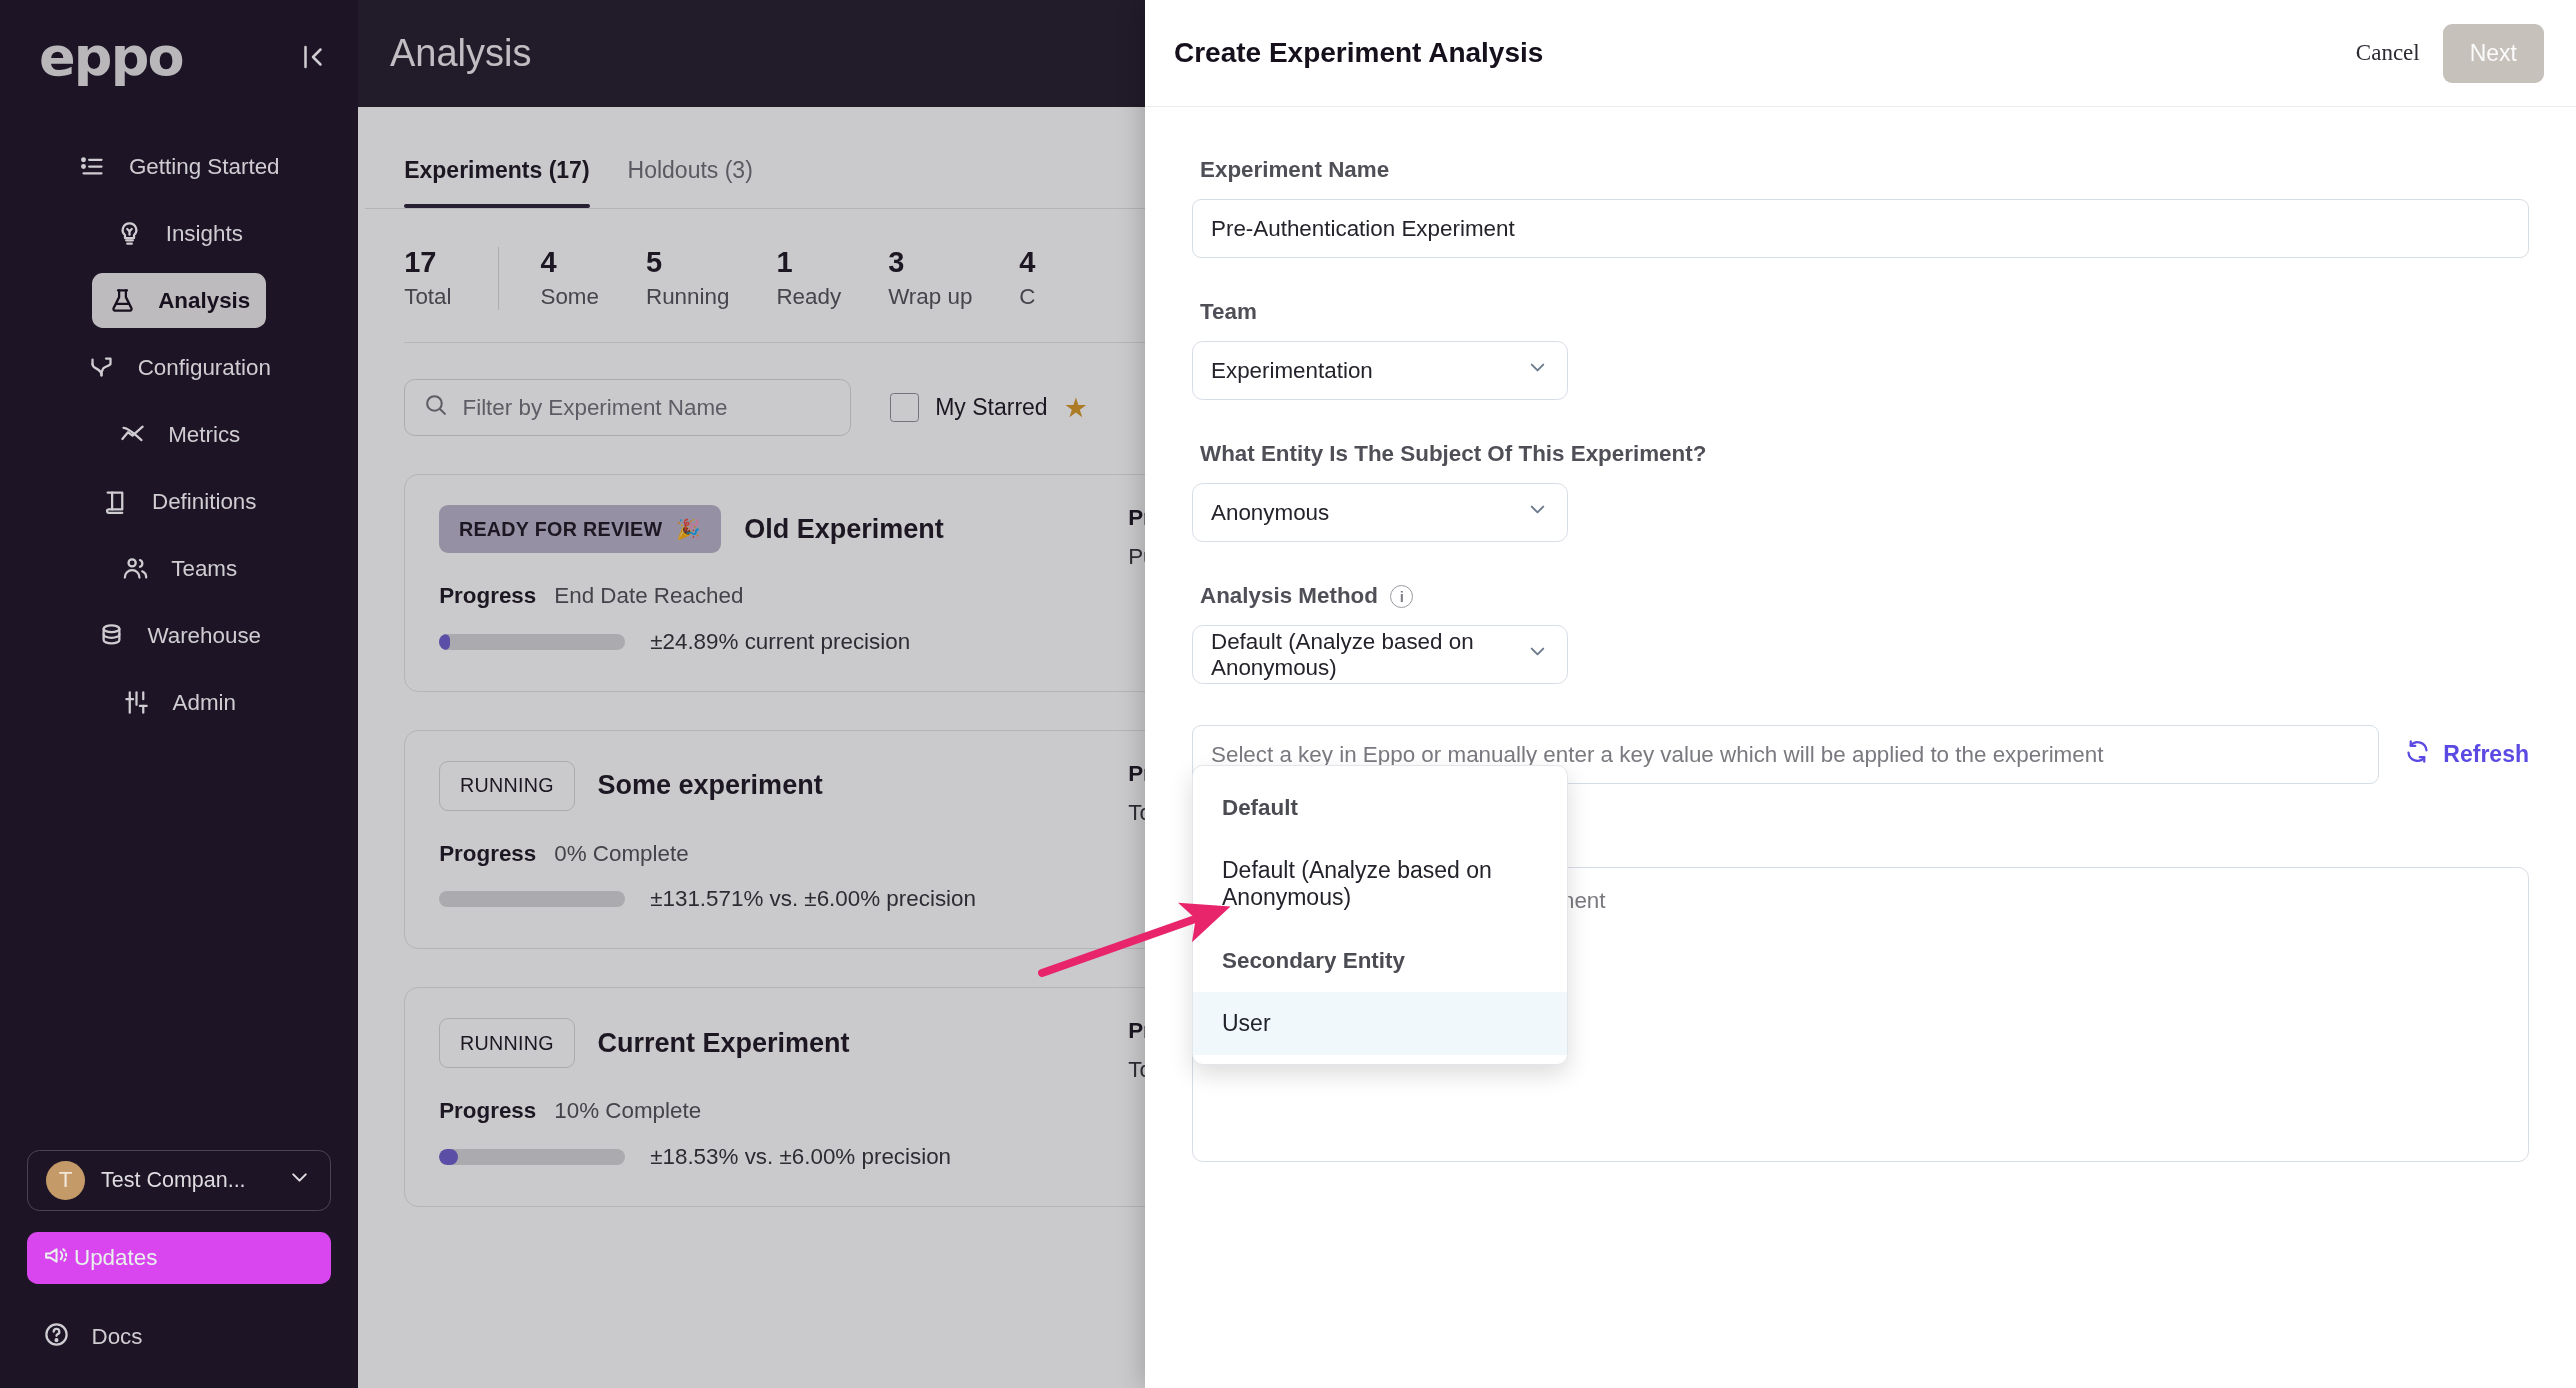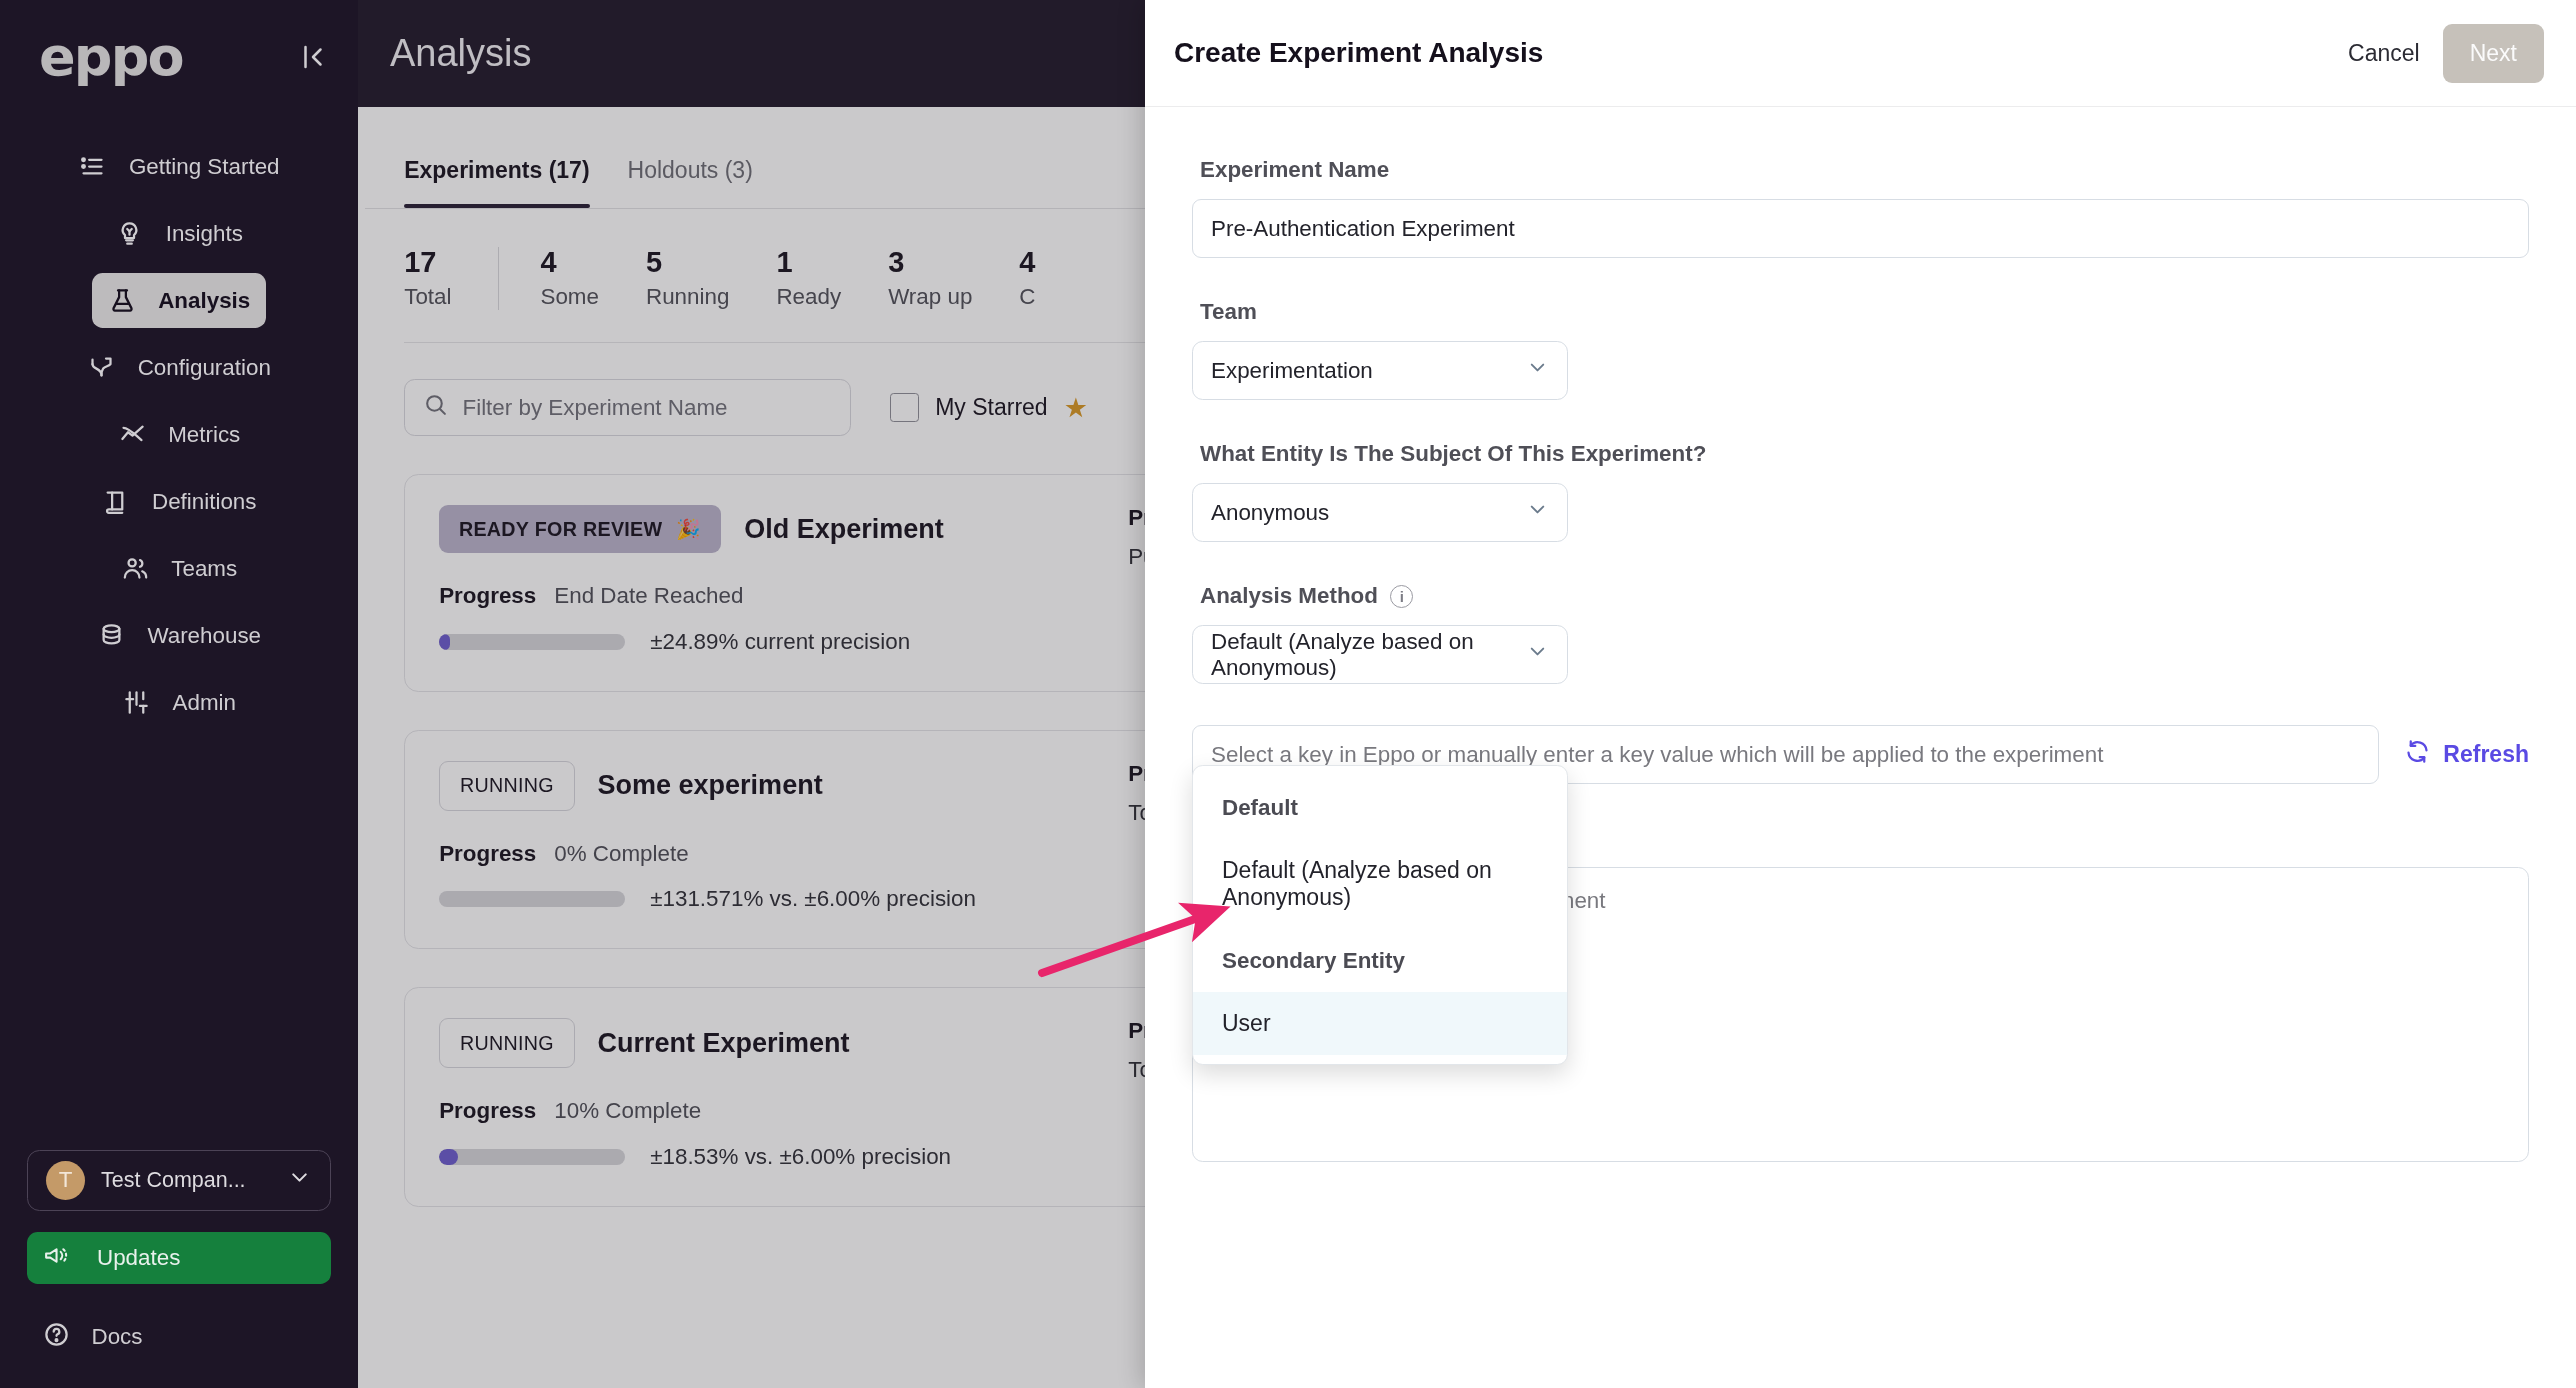--- a/index.html
+++ b/index.html
@@ -48,22 +48,22 @@
     display:flex; align-items:center; gap:16px; padding: 0 18px;
     color:#dedce0; font-size:21.5px; cursor:pointer;
   }
   .avatar { width:39px;height:39px;border-radius:50%;background:#c49a68;
             color:#f2e6d8; display:flex;align-items:center;justify-content:center;
             font-size:22.4px; flex:0 0 39px;}
   .company .chev { margin-left:auto; }
 
   .updates {
     margin: 0 27px 27px 27px; height: 52px;
-    background:#15803d; border-radius: 10.7px;
-    display:flex; align-items:center; gap:29px; padding: 0 16px;
+    background:#d946ef; border-radius: 10.7px;
+    display:flex; align-items:center; gap:6px; padding: 0 16px;
     color:#e8f1ec; font-size:22.4px; cursor:pointer;text-align:right;
   }
   .docs {
     margin: 0 27px; height: 52px;
     display:flex; align-items:center; gap:21.5px; padding: 0 16px;
     color:#cfcdd1; font-size:22.4px; cursor:pointer;
   }
 
   
   .main { flex:1 1 auto; position:relative; background:#fff; min-width:0; }
@@ -134,21 +134,21 @@
     box-shadow: -5.4px 0 23px rgba(0,0,0,.18);
   }
   .panel-head {
     height: 107px; flex:0 0 107px;
     display:flex; align-items:center; padding: 0 32px 0 29px;
     border-bottom: 0.9px solid #ececed;
   }
   .panel-title { font-size: 28px; font-weight:700; color:#15101c; }
   .panel-actions { margin-left:auto; display:flex; align-items:center; gap: 23px; }
   .btn-cancel { font-size:23px; color:#2b2b33; background:none; border:none; cursor:pointer;
-                font-family:Liberation Sans, sans-serif; }
+                font-family:Liberation Serif, serif; }
   .btn-next {
     background:#c6c1ba; color:#fbfbfb; border:none; border-radius: 9px;
     font-size:23px; padding: 16px 27px; cursor:pointer;
     font-family:"Liberation Sans", sans-serif;
   }
 
   .panel-body { flex:1 1 auto; padding: 50px 47px 0 47px; overflow:hidden; position:relative; }
 
   .field { margin-bottom: 41px; }
   .f-label { font-size: 22.4px; font-weight:700; color:#4f4f57; margin-bottom: 16px;

